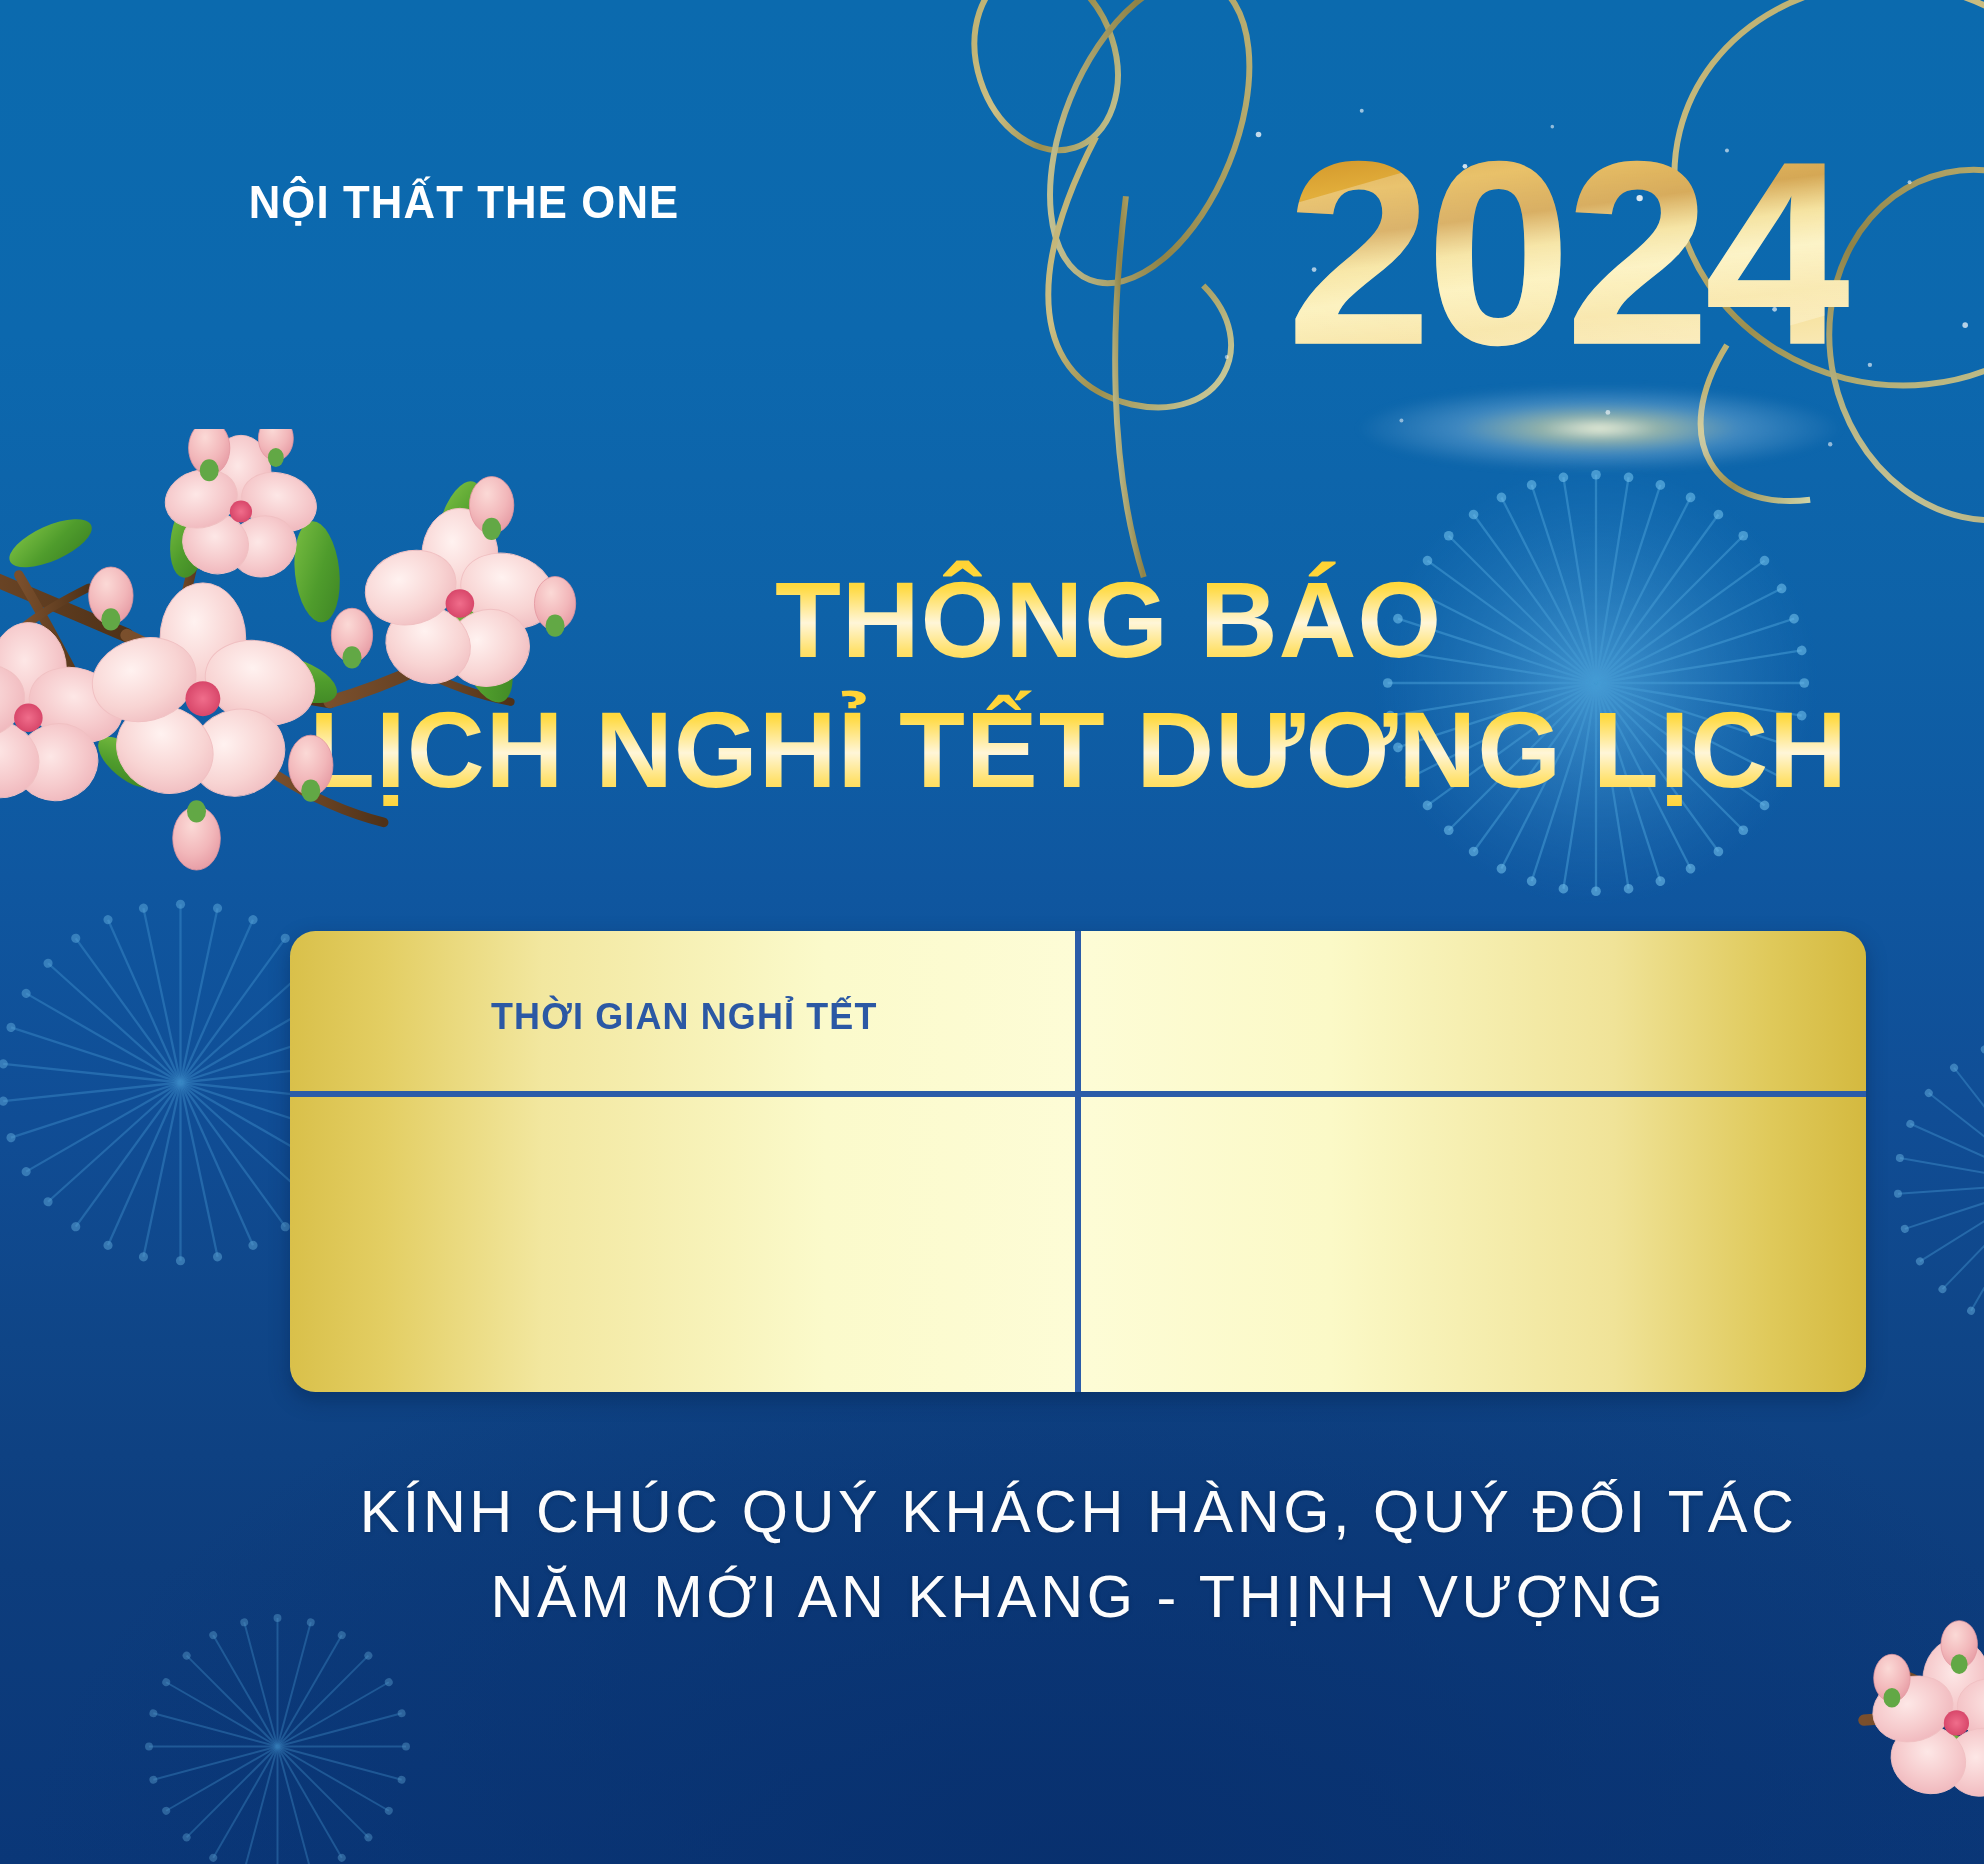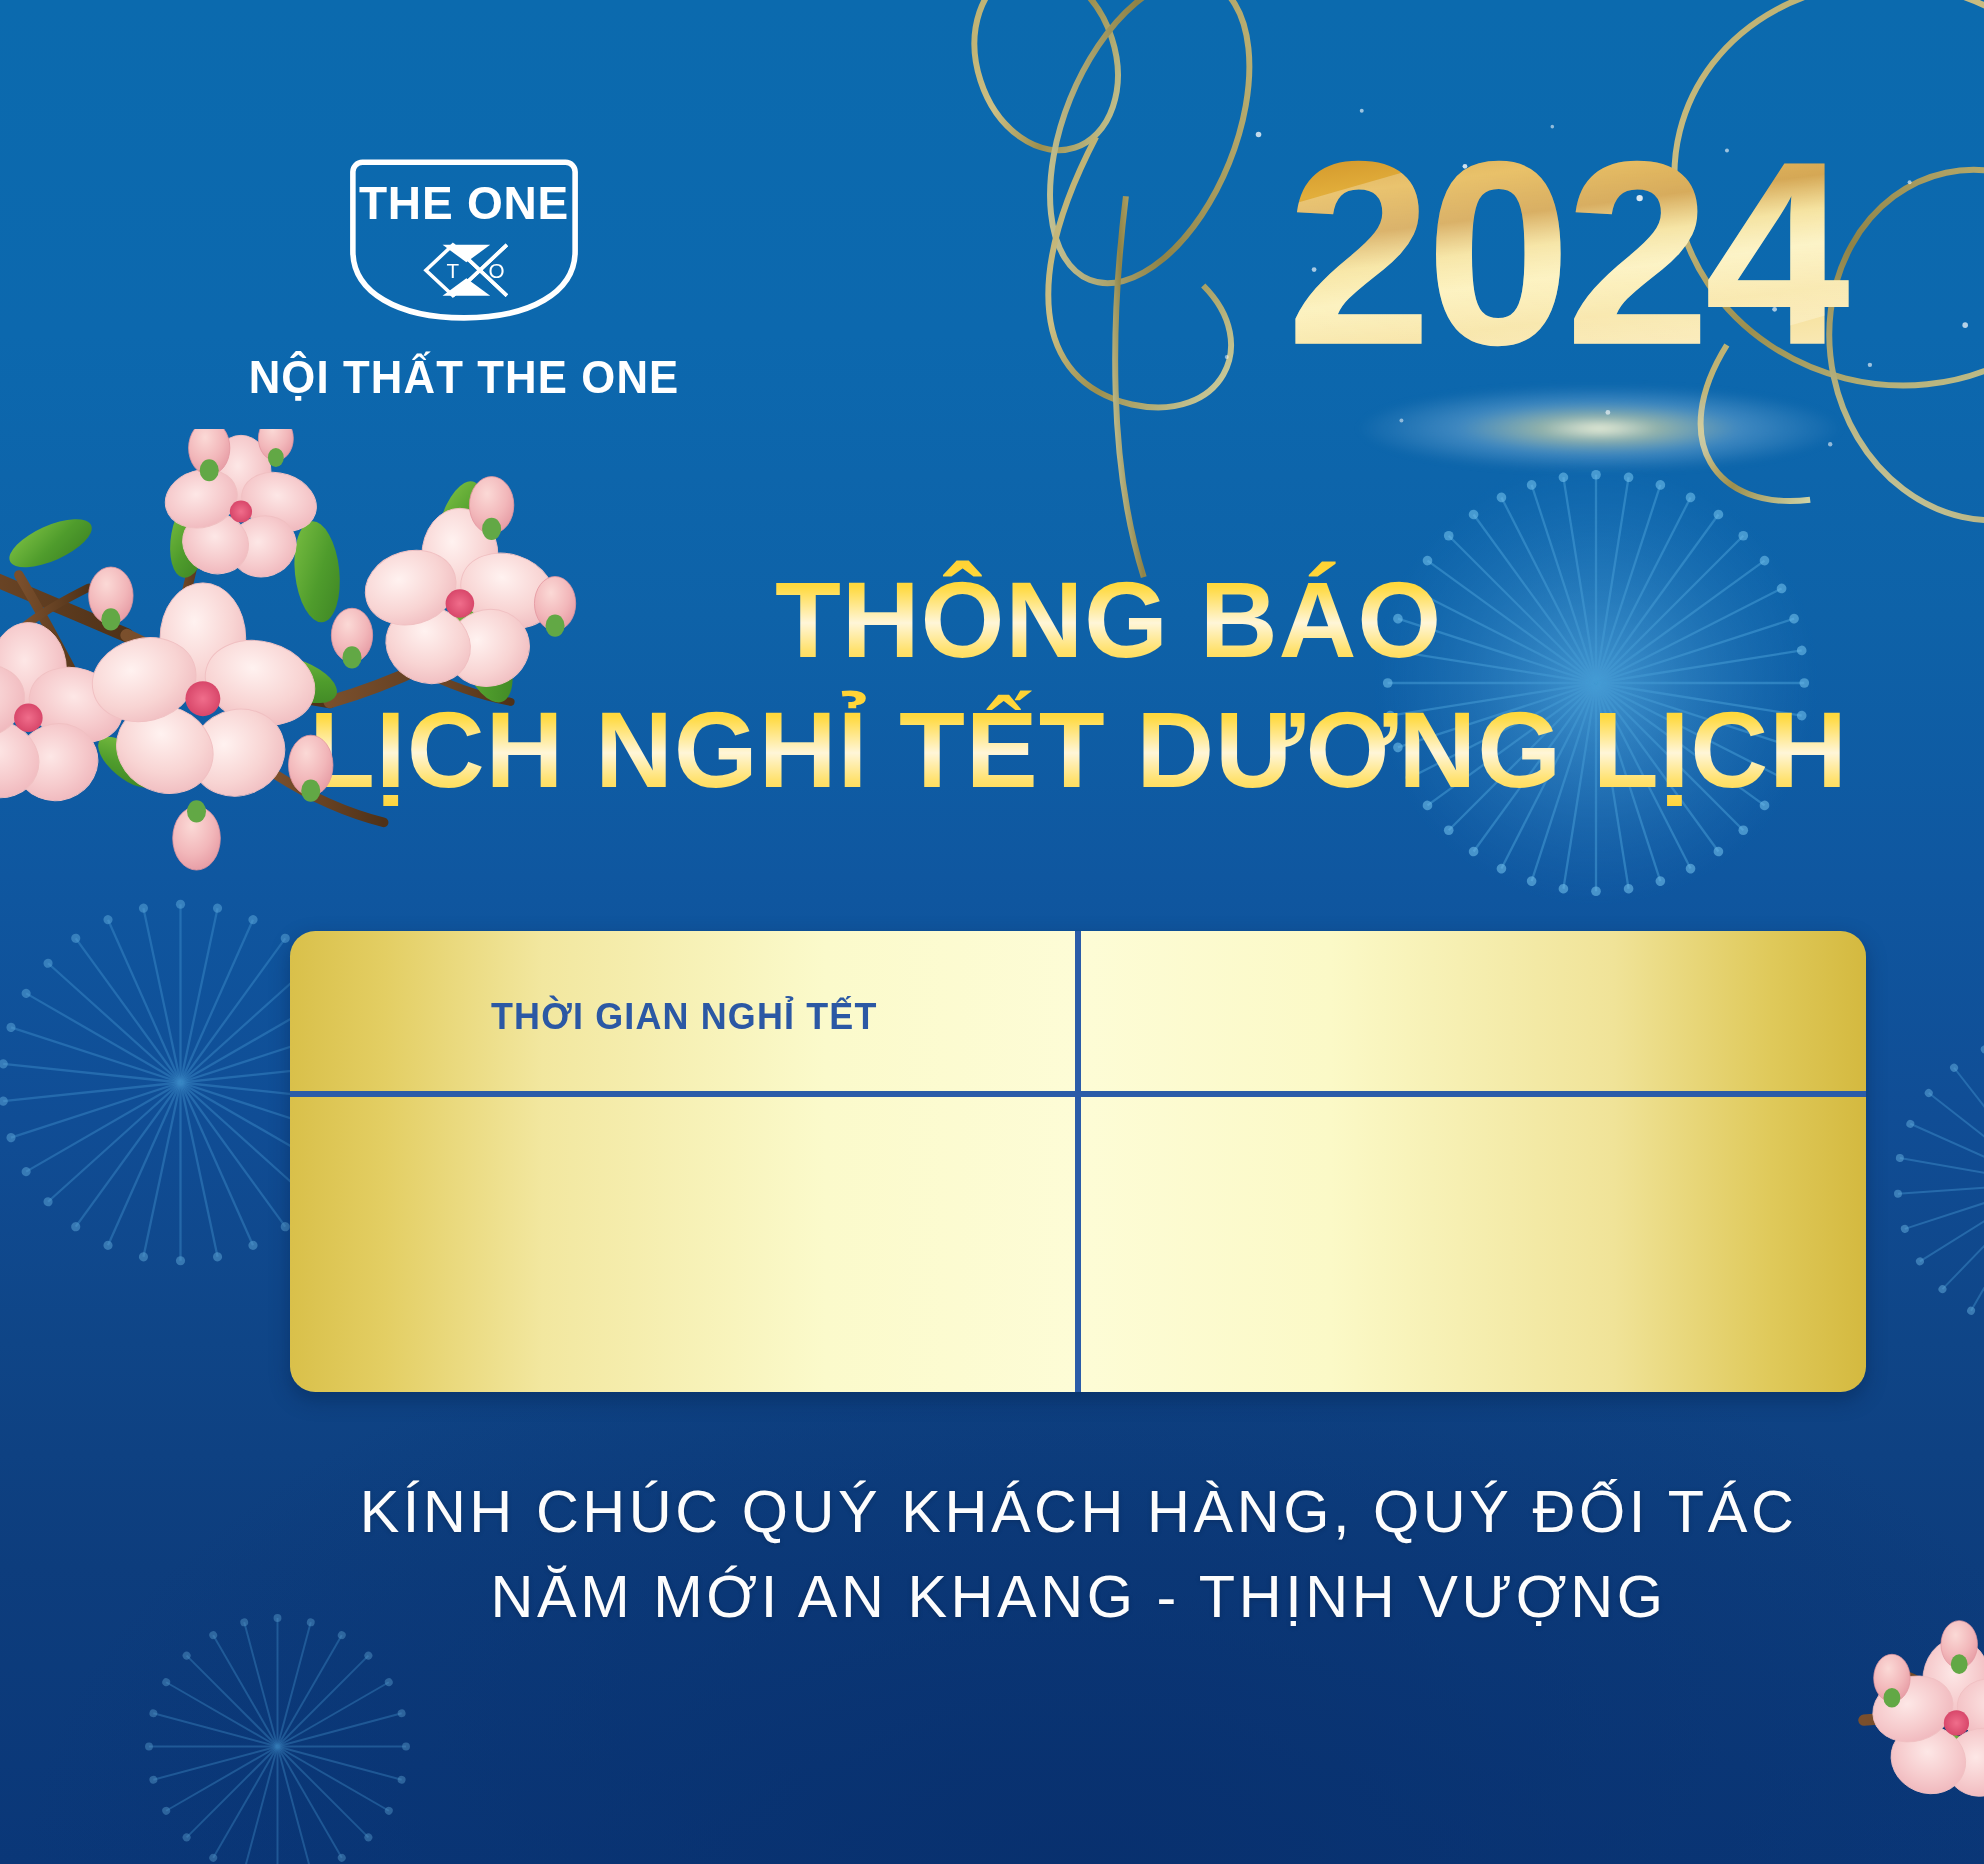--- a/index.html
+++ b/index.html
@@ -344,39 +344,20 @@
       <circle cx="200" cy="62" r=".7" opacity=".7"></circle>
         <circle cx="222" cy="78" r=".5" opacity=".55"></circle>
       <circle cx="110" cy="84" r=".6" opacity=".6"></circle>
         <circle cx="58" cy="86" r=".5" opacity=".5"></circle>
       <circle cx="166" cy="92" r=".55" opacity=".55"></circle>
         <circle cx="14" cy="70" r=".5" opacity=".5"></circle>
     </g>
   </svg>
 
   <div class="logo-block">
-    <div class="shield-wrap">
-      <svg width="254" height="175" viewBox="0 0 320 220">
-        <path d="M20 26 a12 12 0 0 1 12 -12 h256 a12 12 0 0 1 12 12 v100
-                 c0 52 -57 84 -140 84 c-83 0 -140 -32 -140 -84 z" fill="none" stroke="#ffffff" stroke-width="7"></path>
-        <text x="160" y="86" text-anchor="middle" fill="#ffffff" font-family="'Liberation Sans', sans-serif" font-size="58" font-weight="bold" letter-spacing="1">THE ONE</text>
-        <g stroke="#ffffff" stroke-width="4.5" fill="none">
-          <path d="M112 150 L146 118 L180 150 L146 182 Z"></path>
-          <path d="M146 118 L180 150 L214 118"></path>
-          <path d="M146 182 L180 150 L214 182"></path>
-          <path d="M180 118 L214 118 L214 182 L180 182 Z" opacity="0"></path>
-          <path d="M180 118 L214 118 L214 182 L180 182" opacity="0"></path>
-          <path d="M214 118 L180 150 L214 182"></path>
-        </g>
-        <polygon points="133,118 193,118 163,140" fill="#ffffff"></polygon>
-        <polygon points="133,182 193,182 163,160" fill="#ffffff"></polygon>
-        <text x="146" y="160" text-anchor="middle" fill="#ffffff" font-family="'Liberation Sans', sans-serif" font-size="26">T</text>
-        <text x="201" y="160" text-anchor="middle" fill="#ffffff" font-family="'Liberation Sans', sans-serif" font-size="26">O</text>
-      </svg>
-    </div>
     <div class="brand-name">NỘI THẤT THE ONE</div>
   </div>
 
   <div class="year">
     <svg width="794" height="254" viewBox="0 0 1000 320">
       <defs>
         <linearGradient id="goldNum" x1="0" y1="0" x2="0.25" y2="1">
           <stop offset="0%" stop-color="#b3721a"></stop>
           <stop offset="14%" stop-color="#cf9227"></stop>
           <stop offset="30%" stop-color="#e2ae3b"></stop>

